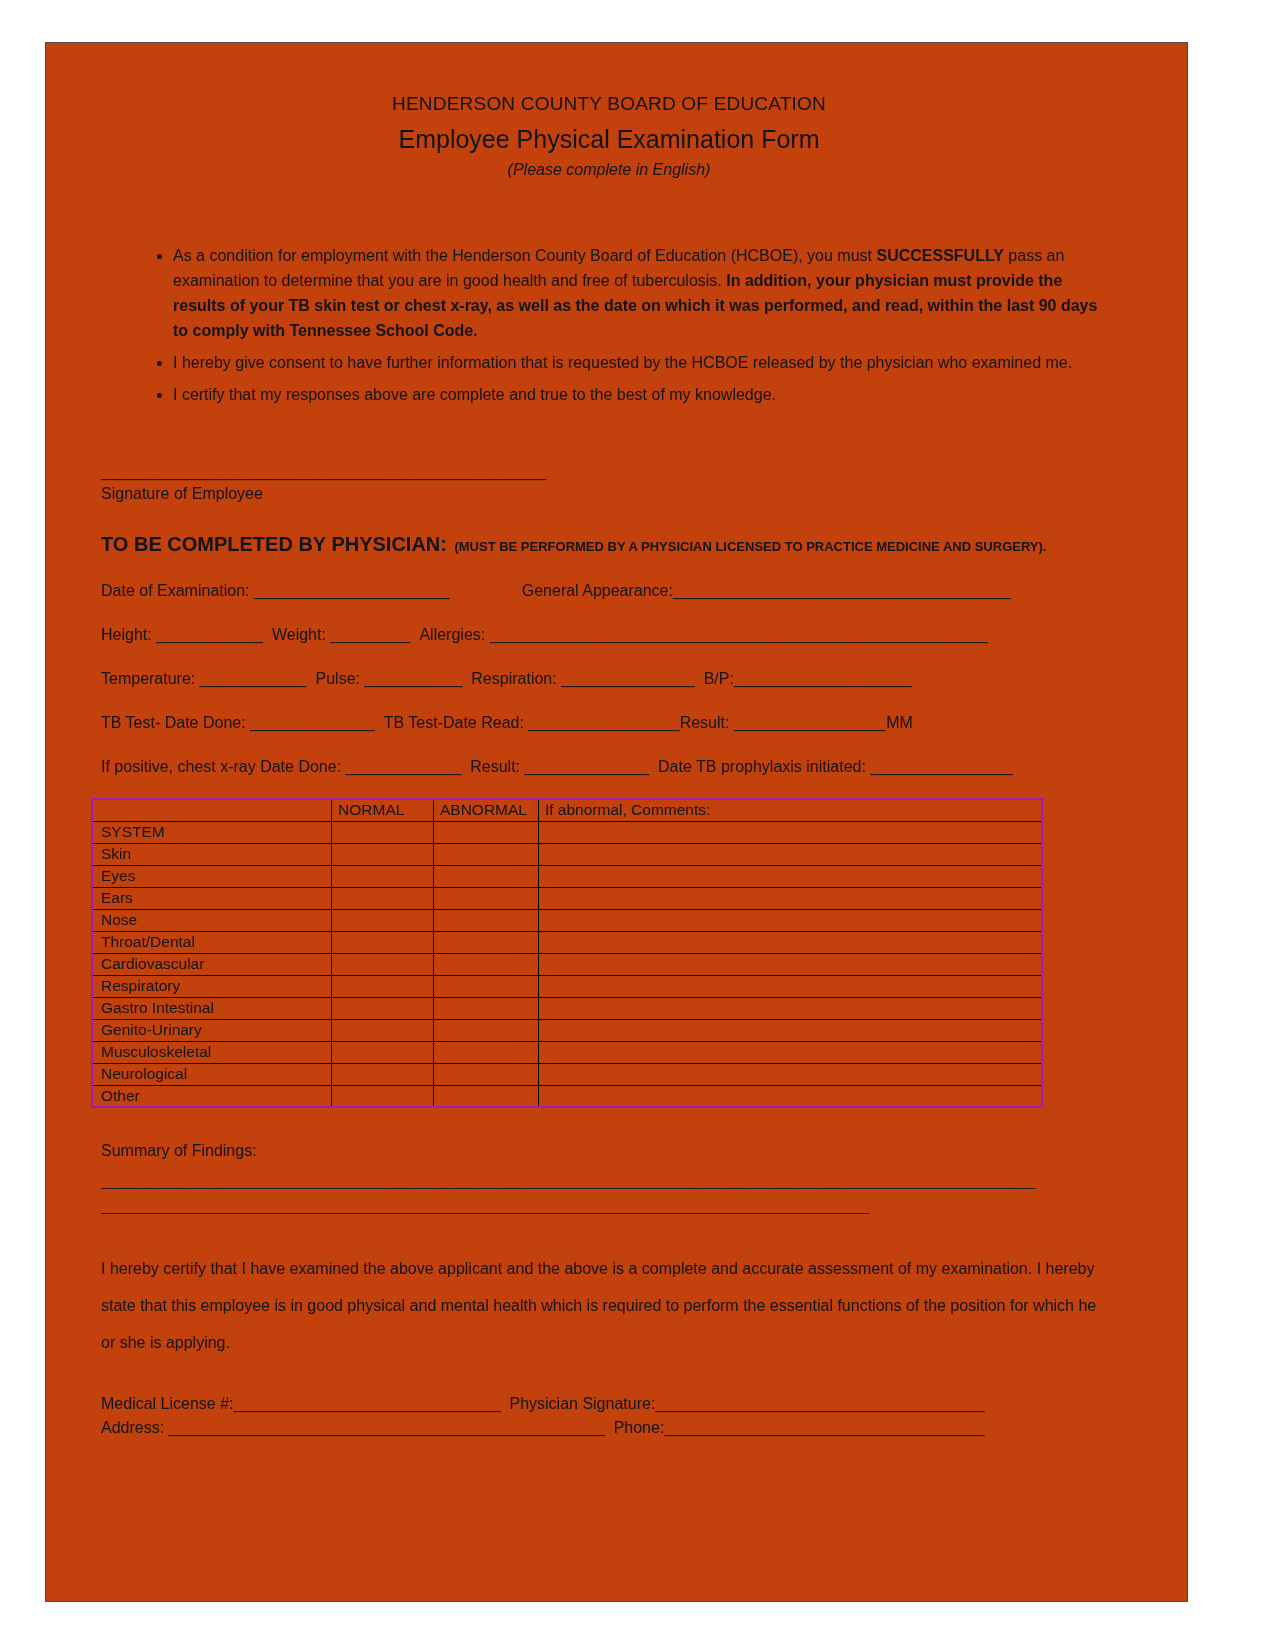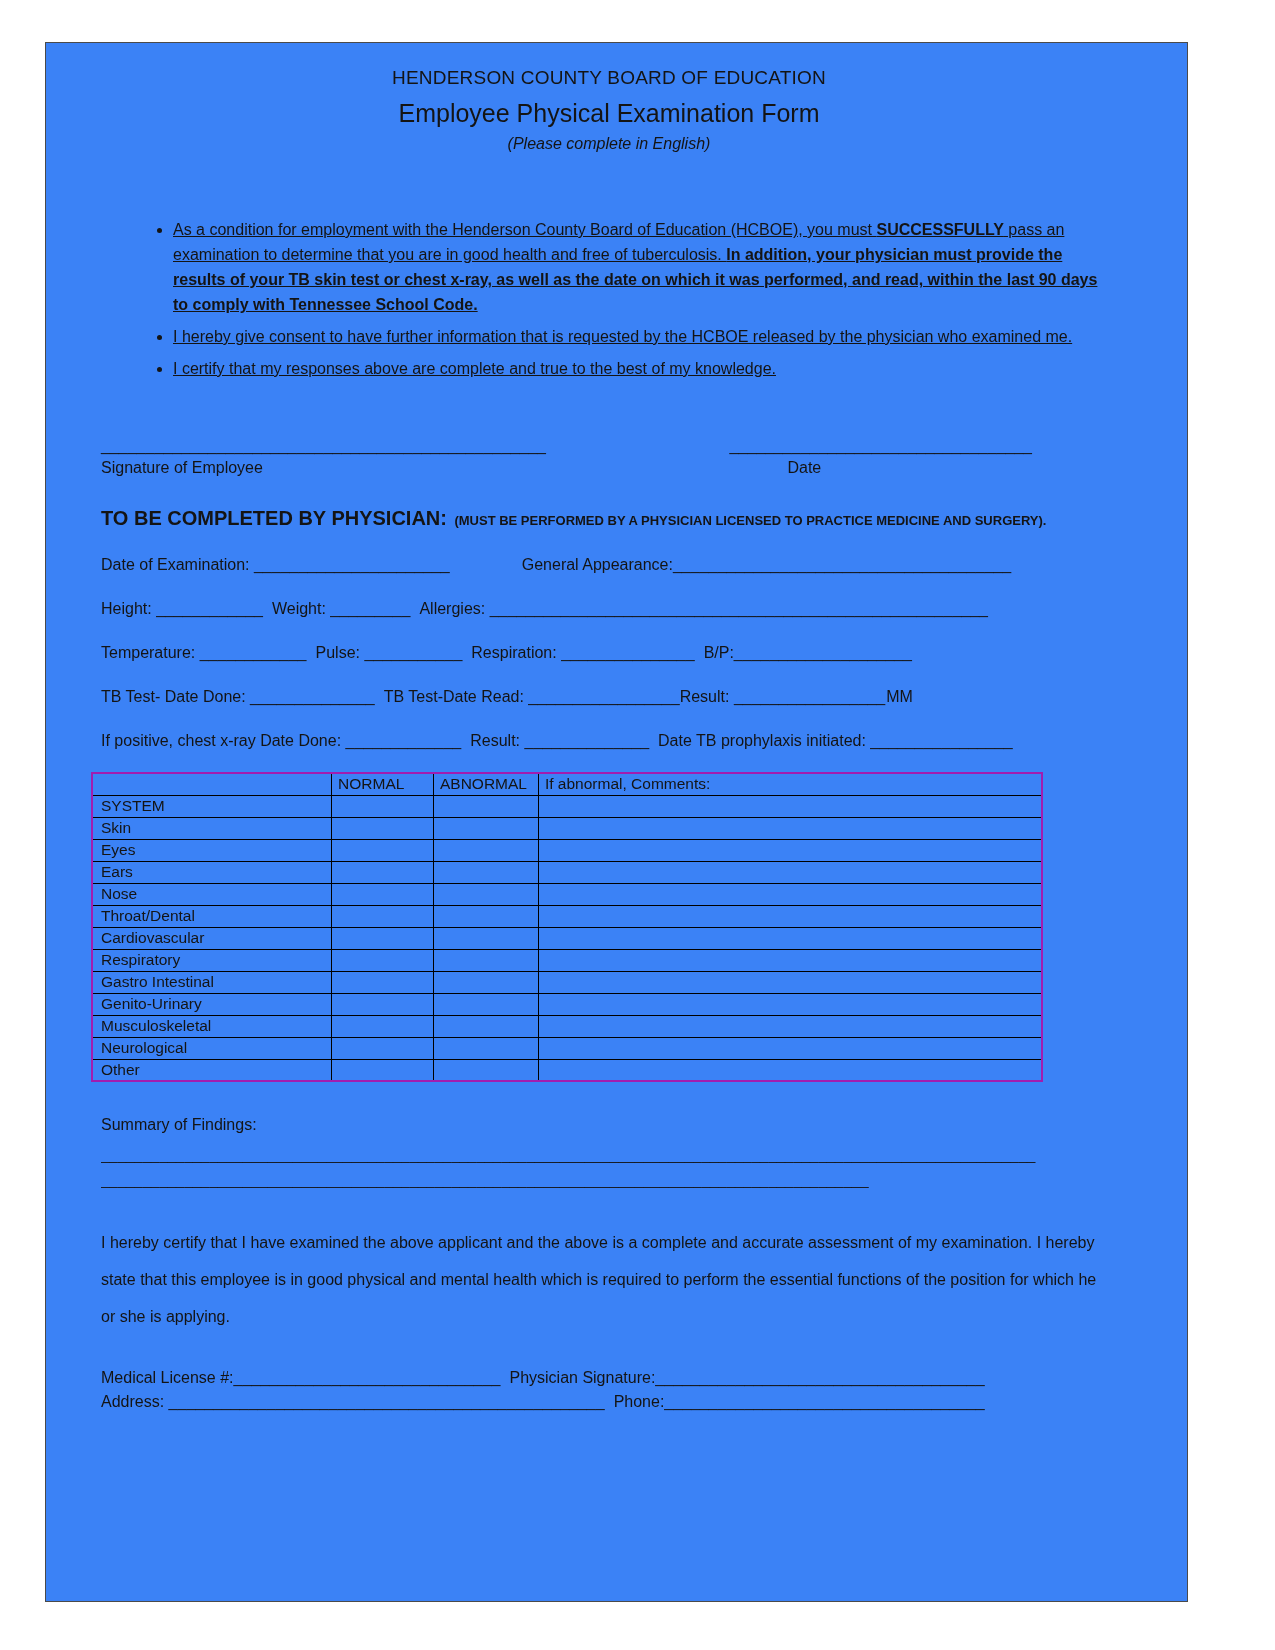--- a/index.html
+++ b/index.html
@@ -12,37 +12,37 @@
     color: #141414;
     font-size: 16px;
   }
   .page {
     position: absolute;
     left: 45px;
     top: 42px;
     width: 1143px;
     height: 1560px;
     border: 1px solid #4a4a4a;
-    background: #3b82f6;
-    padding: 24px 70px 40px 55px;
+    background: #c2410c;
+    padding: 50px 70px 40px 55px;
     overflow: hidden;
   }
   
   .doc-header { text-align: center; }
   .org-name { font-size: 19px; letter-spacing: 0.2px; }
   .doc-title { font-size: 25px; font-weight: normal; margin-top: 10px; }
   .doc-subtitle { font-style: italic; font-size: 16px; margin-top: 7px; }
   
   .bullet-list {
     margin-top: 64px;
     padding-left: 72px;
     list-style: disc outside;
     max-width: 1000px;
   }
-  .bullet-list li { line-height: 25px; margin-bottom: 7px; text-decoration: underline; }
+  .bullet-list li { line-height: 25px; margin-bottom: 7px; }
   .bullet-list b { font-weight: bold; }
   
   .sig-row { display: flex; margin-top: 56px; }
   .sig-block { white-space: nowrap; }
   .sig-employee { flex: 0 0 auto; }
   .sig-date { margin-left: auto; margin-right: 85px; }
   .blank-line { letter-spacing: 0; }
   .sig-label { margin-top: 4px; }
   .sig-date-label { padding-left: 58px; }
   
@@ -100,24 +100,20 @@
   <ul class="bullet-list">
     <li><span>As a condition for employment with the Henderson County Board of Education (HCBOE), you must </span><b>SUCCESSFULLY</b><span> pass an examination to determine that you are in good health and free of tuberculosis. </span><b>In addition, your physician must provide the results of your TB skin test or chest x-ray, as well as the date on which it was performed, and read, within the last 90 days to comply with Tennessee School Code.</b></li>
     <li>I hereby give consent to have further information that is requested by the HCBOE released by the physician who examined me.</li>
     <li>I certify that my responses above are complete and true to the best of my knowledge.</li>
   </ul>
 
   <div class="sig-row">
     <div class="sig-block sig-employee">
       <div class="blank-line">__________________________________________________</div>
       <div class="sig-label">Signature of Employee</div>
-    </div>
-    <div class="sig-block sig-date">
-      <div class="blank-line">__________________________________</div>
-      <div class="sig-label sig-date-label">Date</div>
     </div>
   </div>
 
   <p class="physician-heading">
     <b class="ph-main">TO BE COMPLETED BY PHYSICIAN:</b>
     <b class="ph-sub">(MUST BE PERFORMED BY A PHYSICIAN LICENSED TO PRACTICE MEDICINE AND SURGERY).</b>
   </p>
 
   <p class="field-line">
     <span class="field"><span>Date of Examination: </span><span class="blank-line">______________________</span></span><span class="field gap-lg"><span>General Appearance:</span><span class="blank-line">______________________________________</span></span>

